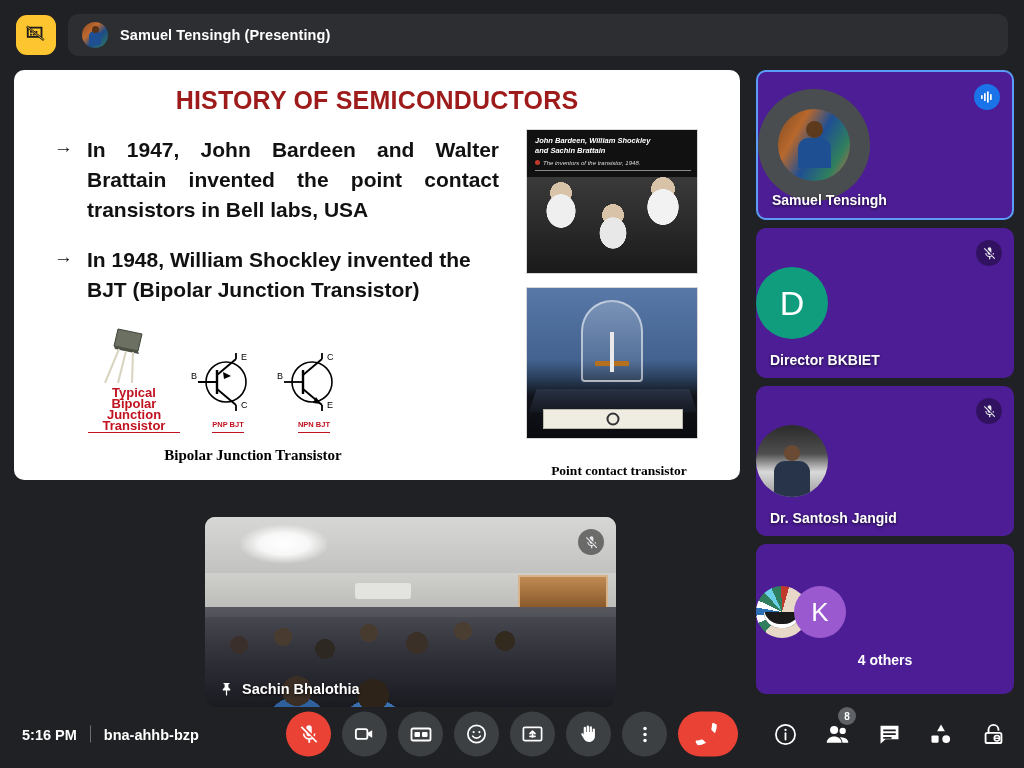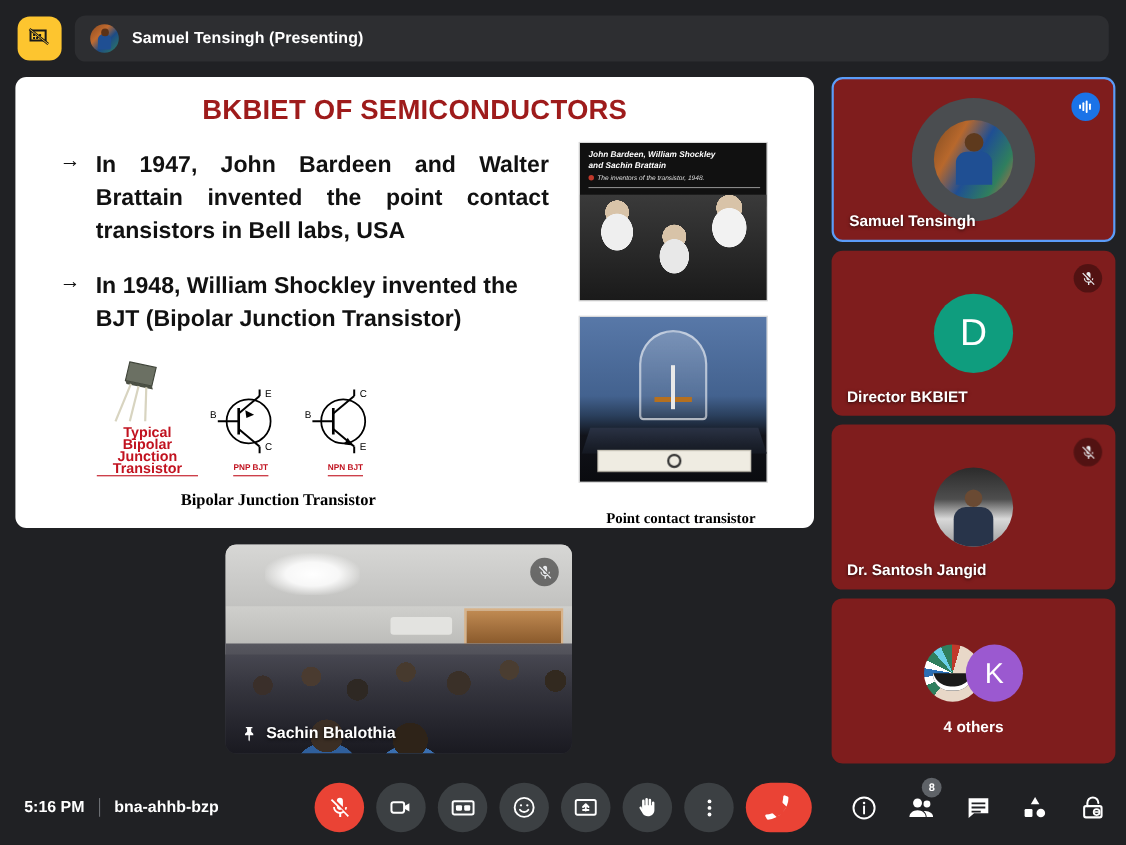--- a/index.html
+++ b/index.html
@@ -146,22 +146,22 @@
     transform:translate(-50%,-50%);
     width:9px; height:9px; border:2px solid #333; border-radius:50%;
   }
   .photo-cap {
     text-align: center; font-family: "Liberation Serif", serif;
     font-weight: bold; font-size: 13.5px; color: #000; margin-top: 24px;
   }
 
   
   .selfview {
-    position: absolute; left: 205px; top: 495px;
-    width: 315px; height: 190px; border-radius: 10px; overflow: hidden;
+    position: absolute; left: 205px; top: 517px;
+    width: 411px; height: 190px; border-radius: 10px; overflow: hidden;
     background: linear-gradient(180deg,#cfcfcf 0%,#bdbdbd 22%,#7e7e86 45%,#4a4a55 70%,#2c2c36 100%);
     text-align: right;
   }
   .room-ceiling {
     position:absolute; left:0; top:0; width:100%; height:56px;
     background:linear-gradient(180deg,#d7d7d5,#c2c2c0);
   }
   .room-light {
     position:absolute; left:36px; top:8px; width:86px; height:38px;
     background:radial-gradient(ellipse at center, #ffffff 0%, rgba(255,255,255,.85) 40%, rgba(255,255,255,0) 75%);
@@ -207,22 +207,22 @@
     background: rgba(25,25,25,.55);
     display: flex; align-items: center; justify-content: center;
   }
 
   
   .rail {
     position: absolute; right: 10px; top: 70px; width: 258px;
   }
   .tile {
     position: relative; width: 258px; height: 150px;
-    background: #7f1d1d; border-radius: 10px; margin-bottom: 8px;
-    display: flex; align-items: center; justify-content: center;
+    background: #4c1d95; border-radius: 10px; margin-bottom: 8px;
+    display: flex; align-items: center; 
     overflow: hidden;
   }
   .tile.active { border: 2px solid #5B9CF8; }
   .tile-name {
     position: absolute; left: 14px; bottom: 10px;
     color: #fff; font-size: 14px; font-weight: bold;
     text-shadow: 0 1px 3px rgba(0,0,0,.7);
   }
   .avatar-circle {
     width: 72px; height: 72px; border-radius: 50%;
@@ -346,21 +346,21 @@
       <path d="M2 2.6 L20.5 17.5" stroke="#FDC52F" stroke-width="0.9"></path>
     </svg>
   </div>
   <div class="name-pill">
     <div class="pill-avatar"></div>
     <span class="pill-name">Samuel Tensingh (Presenting)</span>
   </div>
 </div>
 
 <div class="stage">
-  <div class="slide-title">BKBIET OF SEMICONDUCTORS</div>
+  <div class="slide-title">HISTORY OF SEMICONDUCTORS</div>
   <div class="slide-body">
     <div class="slide-left">
 
       <div class="bullet">
         <span class="arrow">→</span>
         <span class="btext">In 1947, John Bardeen and Walter Brattain invented the point contact transistors in Bell labs, USA</span>
       </div>
 
       <div class="bullet">
         <span class="arrow">→</span>

